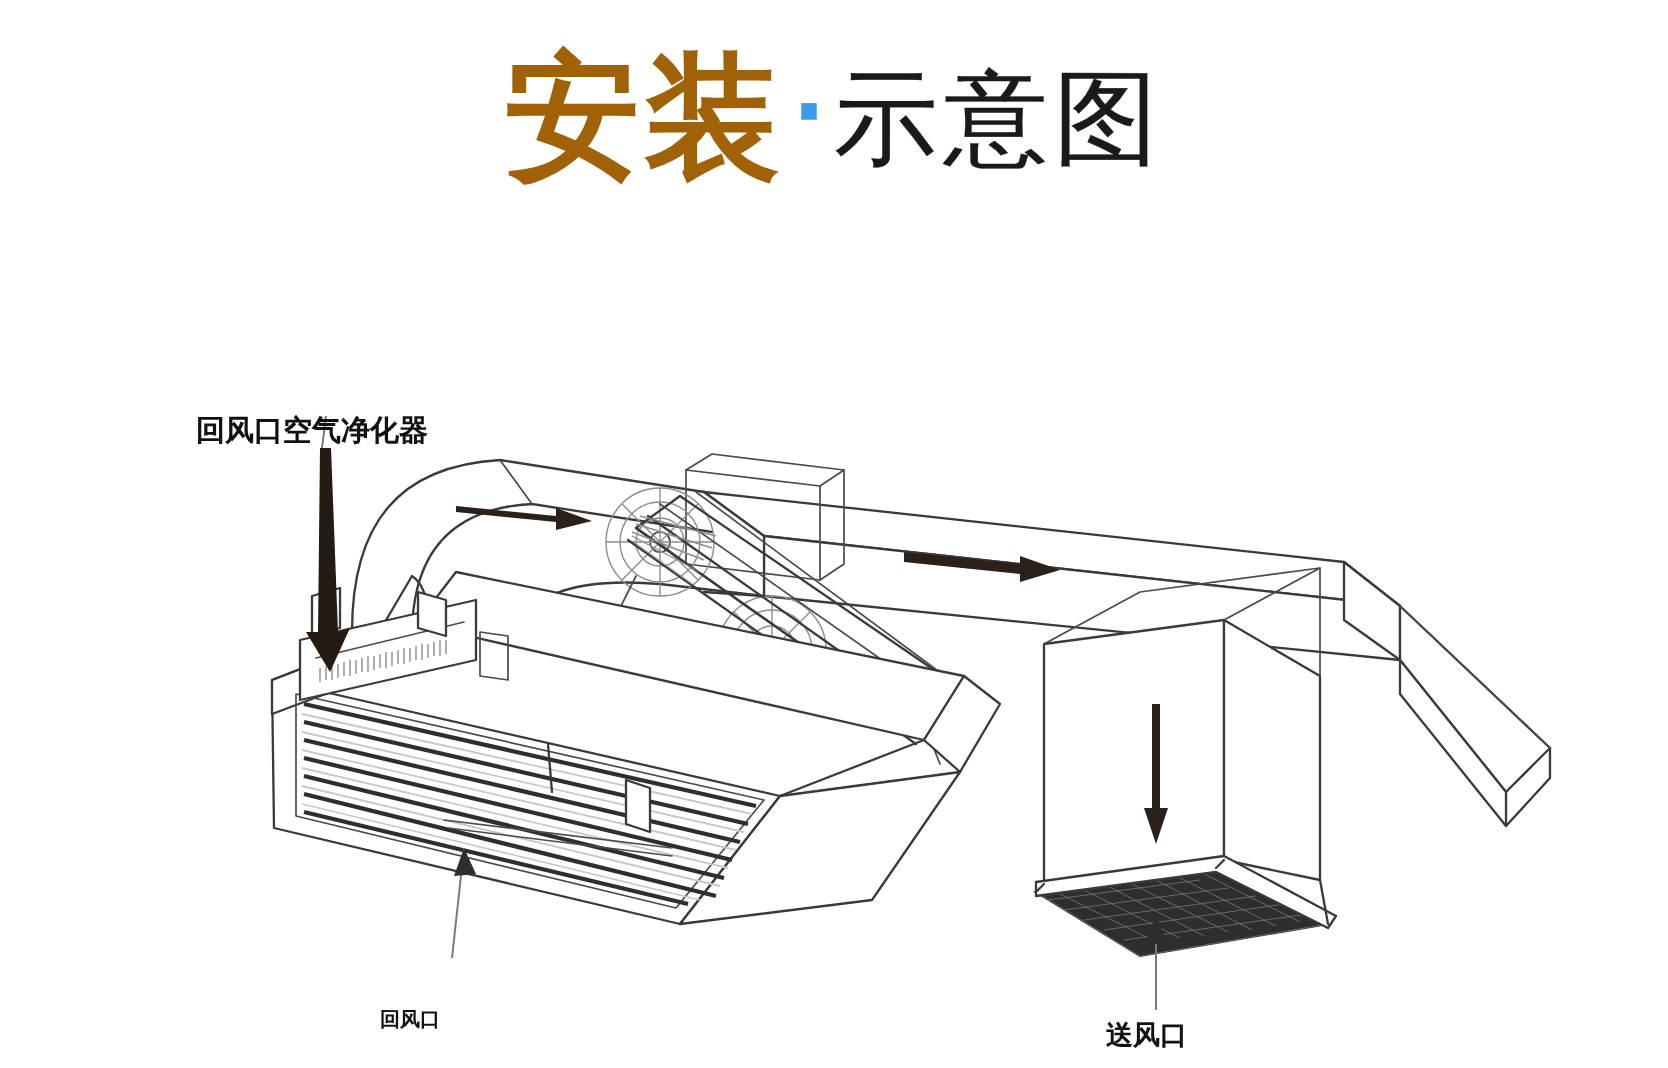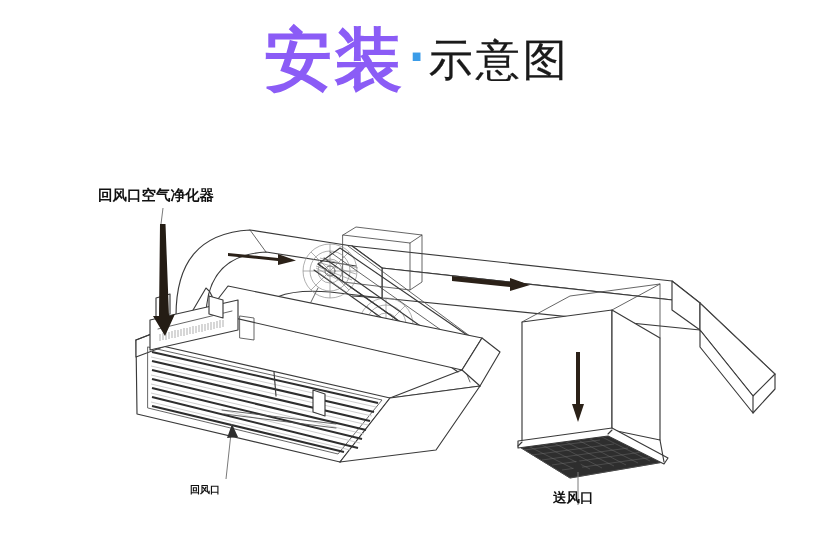--- a/index.html
+++ b/index.html
@@ -38,35 +38,36 @@
   .title-dot {
     font-size: 44px;
     font-weight: 700;
     vertical-align: middle;
     position: relative;
     top: -4px;
     padding: 0 4px;
   }
   .title-cn-thin {
     font-family: "DejaVu Sans", "Liberation Sans", sans-serif;
-    font-size: 44px;
+    font-size: 52px;
     font-weight: 300;
     letter-spacing: 3px;
     line-height: 1;
     vertical-align: middle;
     -webkit-text-stroke: 0.2px currentColor;
   }
   
   .diagram-label {
     position: absolute;
     font-family: "DejaVu Sans", "Liberation Sans", sans-serif;
     font-weight: 700;
     color: #111111;
     white-space: nowrap;
     line-height: 1;
+    margin-top: 21px;
   }
   #label-purifier {
     left: 98px;
     top: 188px;
     font-size: 14.5px;
     letter-spacing: 0px;
   }
   #label-return {
     left: 190px;
     top: 485px;
@@ -95,21 +96,21 @@
   .lead { fill: none; stroke: #7a7a7a; stroke-width: 1; }
   .lead-head { fill: #2e2e2e; stroke: none; }
   .fat-arrow { fill: #241c14; stroke: none; }
 </style>
 </head>
 <body>
 
 <div id="page">
 
   <div id="title-block">
-    <span class="title-cn-bold" style="color:#8b5cf6">安装</span><span class="title-dot" style="color:#3b9ce8">·</span><span class="title-cn-thin" style="color:#1a1a1a">示意图</span>
+    <span class="title-cn-bold" style="color:#a16207">安装</span><span class="title-dot" style="color:#3b9ce8">·</span><span class="title-cn-thin" style="color:#1a1a1a">示意图</span>
   </div>
 
   <svg id="diagram-svg" viewBox="0 0 834 534">
 
     <g>
 
       <path class="ln-f" d="M 352,246 L 672,281 L 700,303 L 382,268 Z"></path>
 
       <path class="ln-f" d="M 382,268 L 700,303 L 700,330 L 382,298 Z"></path>
 

